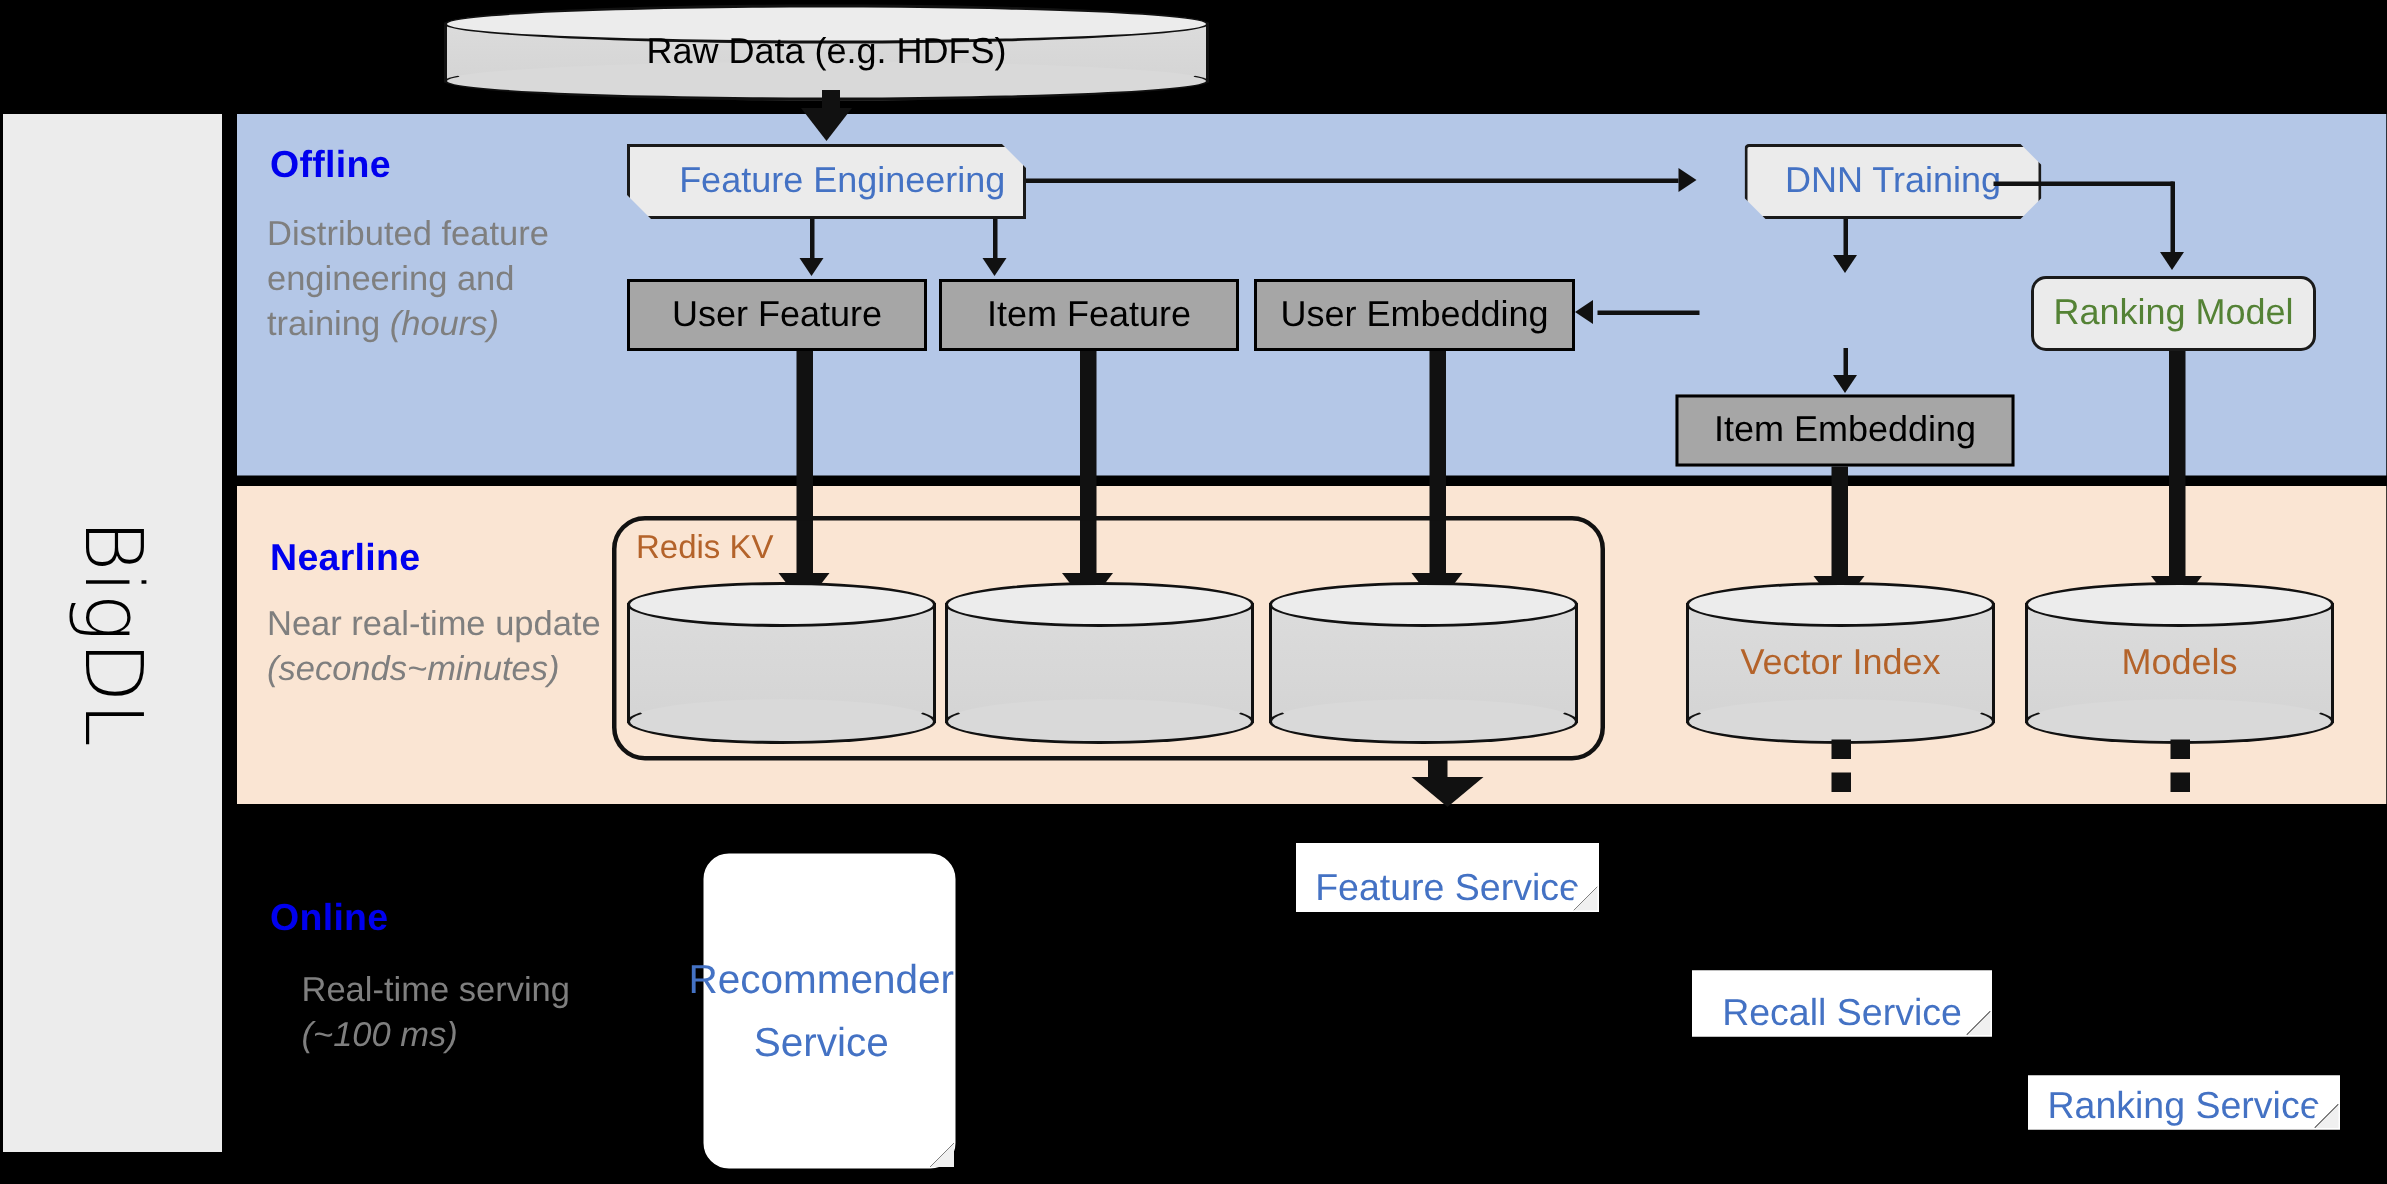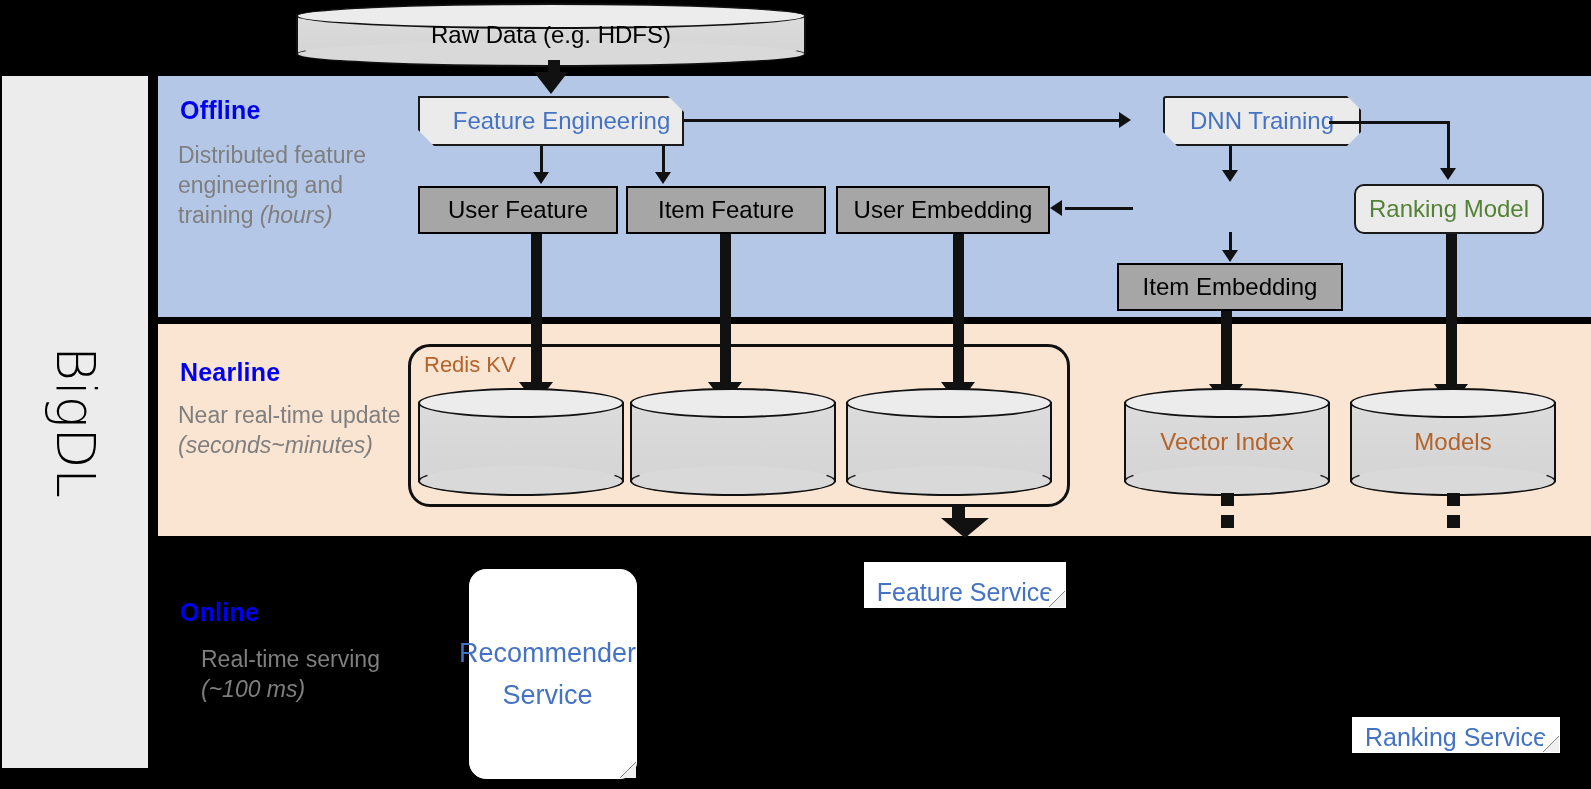--- a/index.html
+++ b/index.html
@@ -237,19 +237,23 @@
   <div class="note big" style="left:469px;top:569px;width:168px;height:210px;flex-direction:column;">
     <span>Recommender Service</span>
     <span class="fold"></span>
   </div>
 
   <div class="note" style="left:864px;top:562px;width:202px;height:46px;">
     <span>Feature Service</span>
     <span class="fold"></span>
   </div>
 
+  <div class="note" style="left:1128px;top:647px;width:200px;height:44px;">
+    <span>Recall Service</span>
+    <span class="fold"></span>
+  </div>
 
   <div class="note" style="left:1352px;top:717px;width:208px;height:36px;">
     <span>Ranking Service</span>
     <span class="fold"></span>
   </div>
 
 </div>
 
 </body></html>

